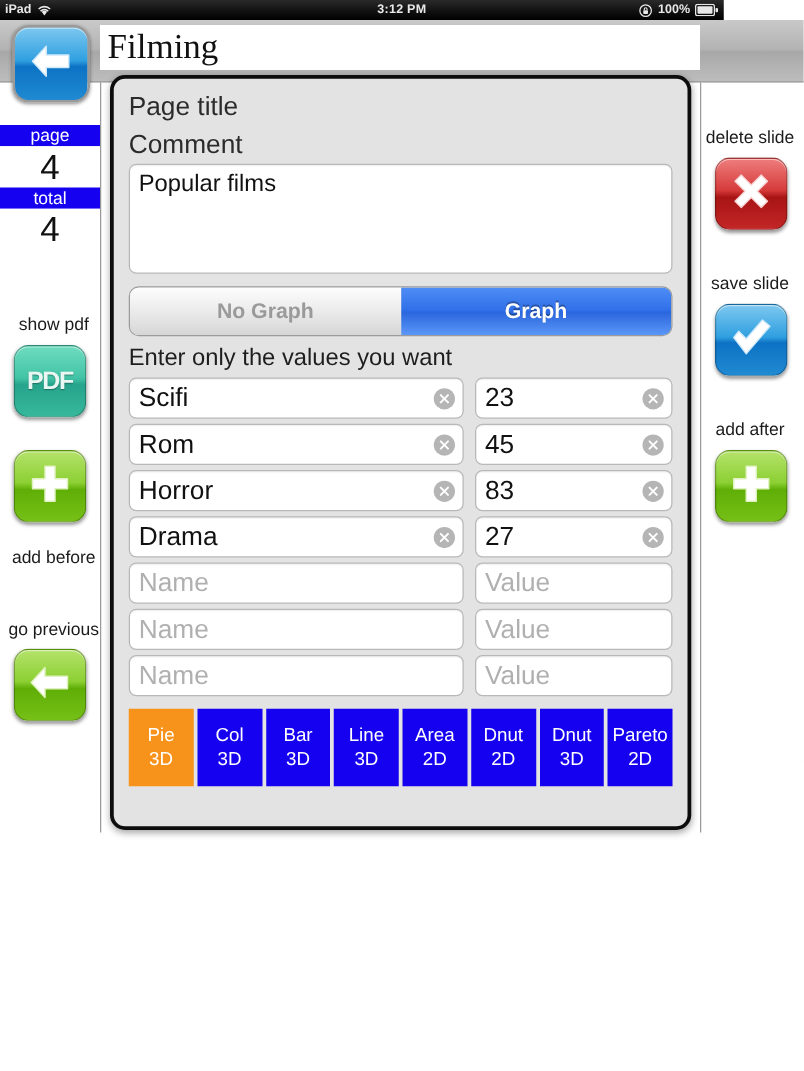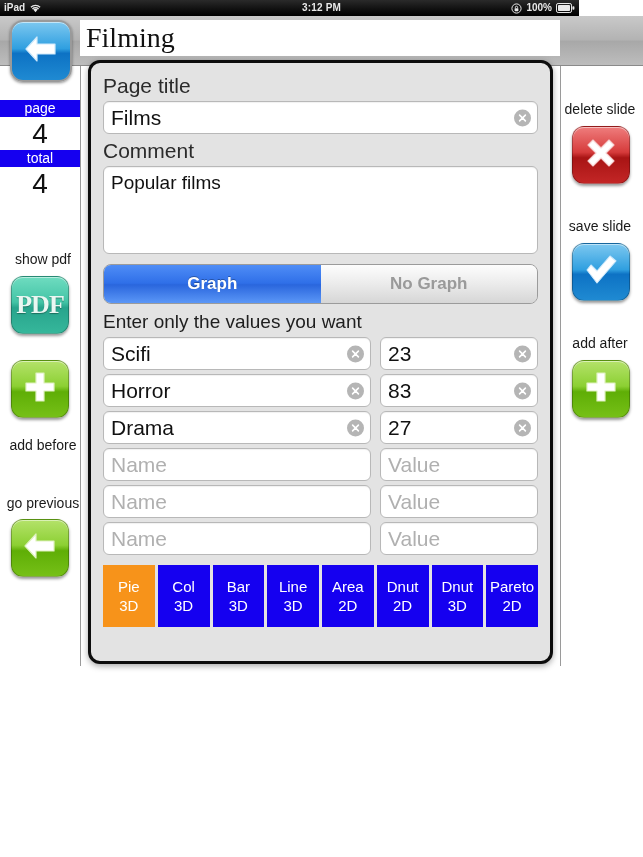--- a/index.html
+++ b/index.html
@@ -67,23 +67,23 @@
     position: absolute; width: 58px; height: 58px; border-radius: 12px;
     display: flex; align-items: center; justify-content: center;
     box-shadow: 0 2px 3px rgba(0,0,0,.4), inset 0 1px 0 rgba(255,255,255,.5);
     border: 1px solid rgba(0,0,0,.25);
   }
   .grn { background: linear-gradient(to bottom, #b4e26a 0%, #8cd033 45%, #5fae06 55%, #76c017 100%); }
   .red { background: linear-gradient(to bottom, #ef7d7d 0%, #d63b3b 45%, #a81414 55%, #c32626 100%); }
   .blu { background: linear-gradient(to bottom, #7dc8f0 0%, #2f9fe0 46%, #0d72c4 54%, #1f8ad2 100%); }
   .teal { background: linear-gradient(to bottom, #6fdcc0 0%, #43c4a6 45%, #27a48c 55%, #36b79b 100%); }
   .pdf-text {
-    color: #e9f7f2; font-size: 26px; font-weight: bold; letter-spacing: -1px;
+    color: #e9f7f2; font-size: 20px; font-weight: bold; letter-spacing: -1px;
     text-shadow: 0 1px 1px rgba(0,0,0,.35);
-    font-family: Liberation Serif, serif;
+    font-family: Liberation Sans, sans-serif;
   }
 
   
   .vrule { position: absolute; width: 1px; background: #9a9a9a; }
 
   
   .dialog {
     position: absolute; left: 88px; top: 60px; width: 465px; height: 604px;
     background: #e3e3e3; border: 3px solid #0d0d0d; border-radius: 12px;
     box-shadow: 0 2px 6px rgba(0,0,0,.35);
@@ -255,56 +255,70 @@
     <span>
       <svg width="36" height="36" viewBox="0 0 36 36">
         <path d="M14 4 H22 V14 H32 V22 H22 V32 H14 V22 H4 V14 H14 Z" fill="#ffffff" stroke="#dff2c0" stroke-width="1.2" stroke-linejoin="round"></path>
       </svg>
     </span>
   </div>
 
   <div class="dialog">
 
     <div class="field-label">Page title</div>
-    <div class="txtfield">
-      <span>Films</span>
-      <span class="clear-x">
-        <svg width="11" height="11" viewBox="0 0 11 11">
-          <path d="M2.6 2.6 L8.4 8.4 M8.4 2.6 L2.6 8.4" stroke="#fff" stroke-width="1.6" stroke-linecap="round"></path>
-        </svg>
-      </span>
-    </div>
 
     <div class="field-label" style="margin-top:4px;">Comment</div>
     <div class="textarea">
       <span>Popular films</span>
     </div>
 
     <div class="segmented">
+      <div class="seg seg-off">No Graph</div>
       <div class="seg seg-on">Graph</div>
-      <div class="seg seg-off">No Graph</div>
     </div>
 
     <div class="hint">Enter only the values you want</div>
 
     <div class="rows" id="rows">
         <div class="row">
           <div class="name-cell">
             <div class="txtfield">
               <span>Scifi</span>
               <span class="clear-x">
                 <svg width="11" height="11" viewBox="0 0 11 11">
                   <path d="M2.6 2.6 L8.4 8.4 M8.4 2.6 L2.6 8.4" stroke="#fff" stroke-width="1.6" stroke-linecap="round"></path>
                 </svg>
               </span>
             </div>
           </div>
           <div class="val-cell">
             <div class="txtfield">
               <span>23</span>
+              <span class="clear-x">
+                <svg width="11" height="11" viewBox="0 0 11 11">
+                  <path d="M2.6 2.6 L8.4 8.4 M8.4 2.6 L2.6 8.4" stroke="#fff" stroke-width="1.6" stroke-linecap="round"></path>
+                </svg>
+              </span>
+            </div>
+          </div>
+        </div>
+        <div class="row">
+          <div class="name-cell">
+            <div class="txtfield">
+              <span>Rom</span>
+              <span class="clear-x">
+                <svg width="11" height="11" viewBox="0 0 11 11">
+                  <path d="M2.6 2.6 L8.4 8.4 M8.4 2.6 L2.6 8.4" stroke="#fff" stroke-width="1.6" stroke-linecap="round"></path>
+                </svg>
+              </span>
+            </div>
+          </div>
+          <div class="val-cell">
+            <div class="txtfield">
+              <span>45</span>
               <span class="clear-x">
                 <svg width="11" height="11" viewBox="0 0 11 11">
                   <path d="M2.6 2.6 L8.4 8.4 M8.4 2.6 L2.6 8.4" stroke="#fff" stroke-width="1.6" stroke-linecap="round"></path>
                 </svg>
               </span>
             </div>
           </div>
         </div>
         <div class="row">
           <div class="name-cell">

